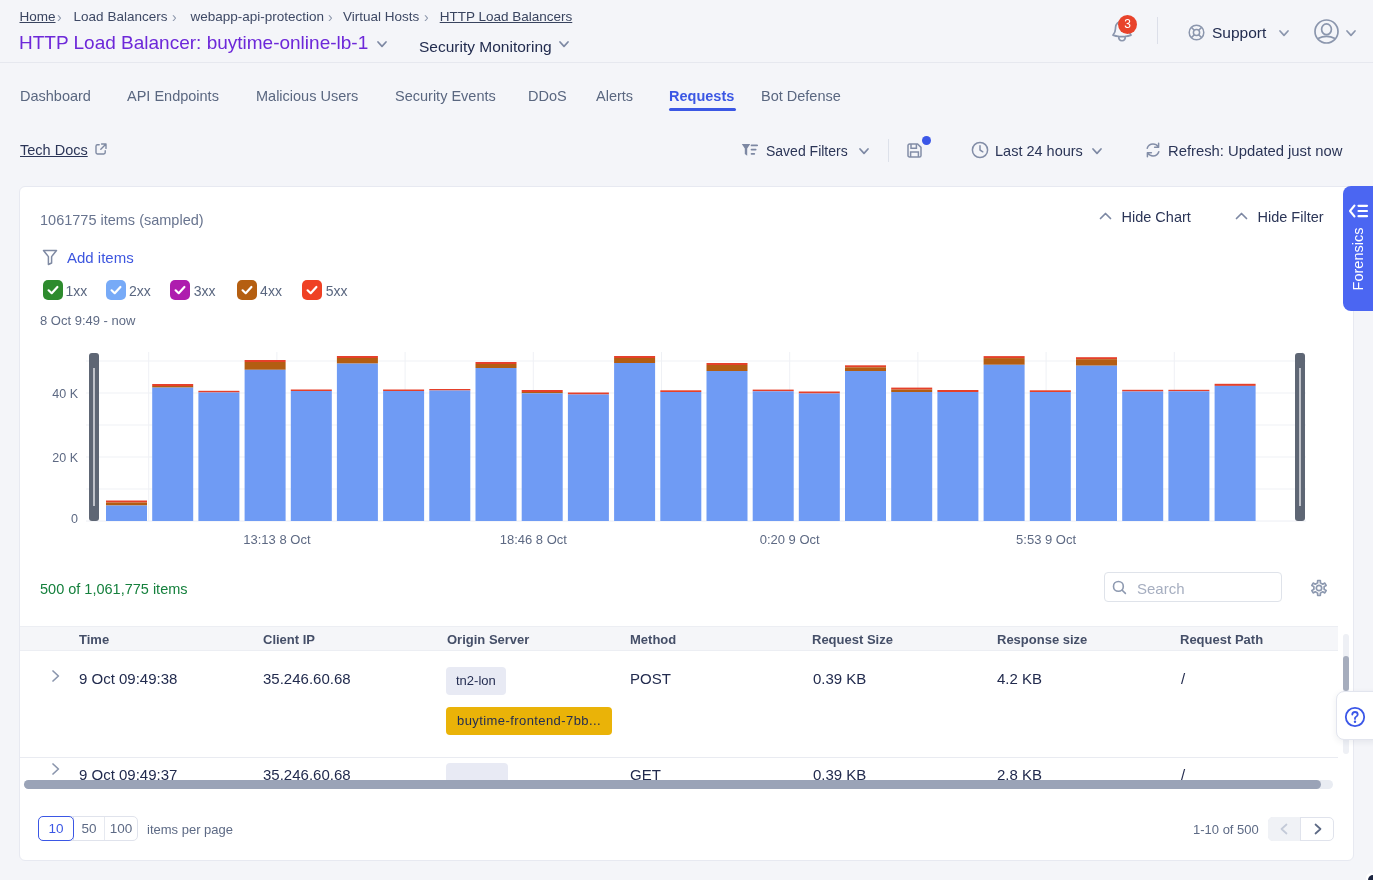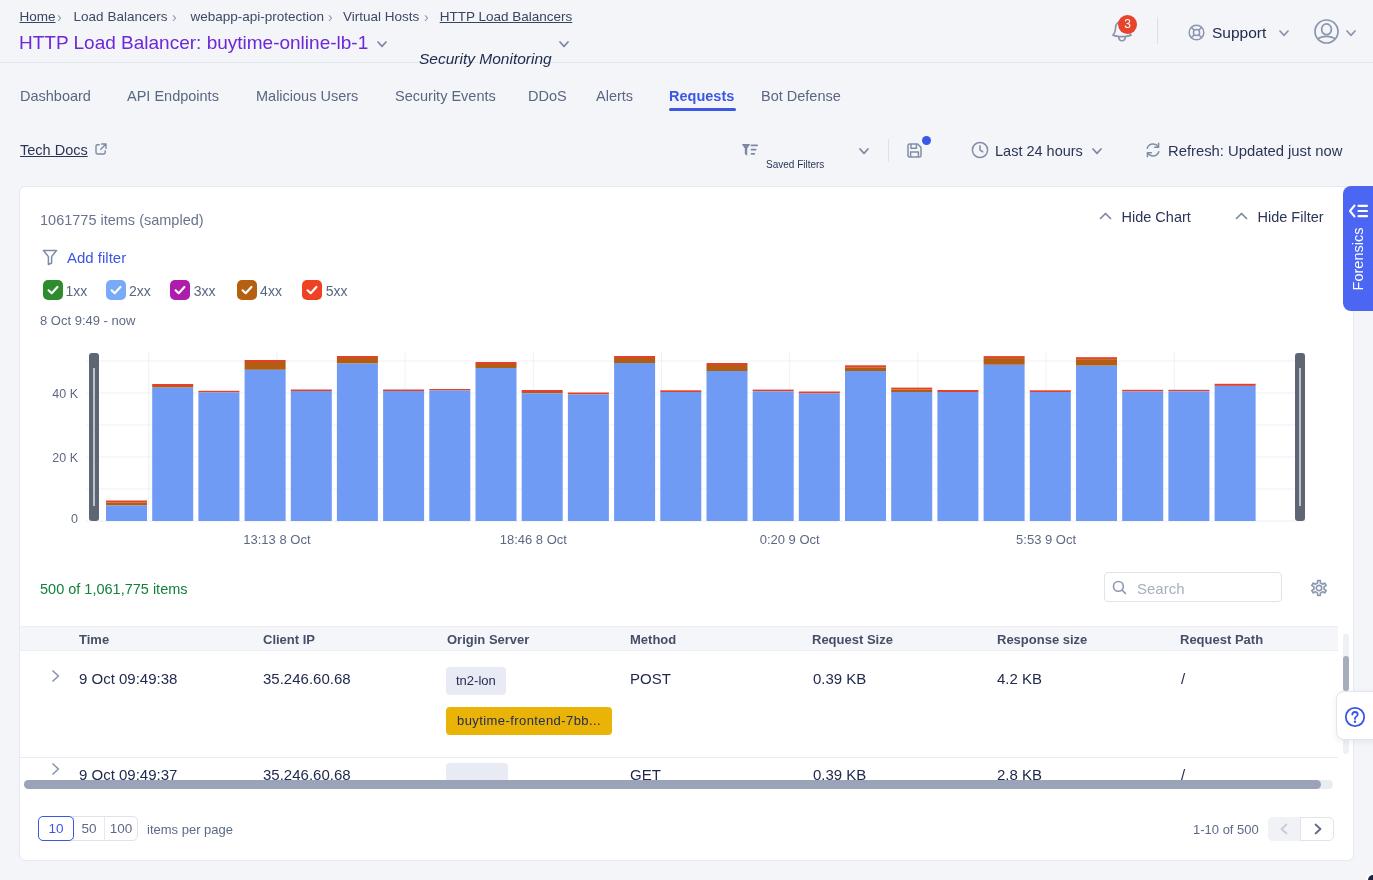--- a/index.html
+++ b/index.html
@@ -22,21 +22,21 @@
     <span class="abs" style="white-space:nowrap;left:328px;color:#8d97ac;font-size:14px;">›</span>
     <span class="abs" style="white-space:nowrap;left:343px;">Virtual Hosts</span>
     <span class="abs" style="white-space:nowrap;left:424px;color:#8d97ac;font-size:14px;">›</span>
     <span class="abs" style="white-space:nowrap;left:439.7px;text-decoration:underline;color:#39445f;">HTTP Load Balancers</span>
   </div>
 
   <div class="abs" style="left:19px;top:32px;font-size:19px;font-weight:500;color:#6d28d9;white-space:nowrap;">HTTP Load Balancer: buytime-online-lb-1</div>
   <svg class="ic abs" style="left:375px;top:37px" width="14" height="14" viewBox="0 0 14 14">
       <path d="M3 5 L7 9.4 L11 5" fill="none" stroke="#7d88a3" stroke-width="1.7" stroke-linecap="round" stroke-linejoin="round"></path>
     </svg>
-  <div class="abs" style="left:419px;top:50px;font-size:15.5px;font-weight:500;color:#222c4f;font-style:italic;">Security Monitoring</div>
+  <div class="abs" style="left:419px;top:38px;font-size:15.5px;font-weight:500;color:#222c4f;">Security Monitoring</div>
   <svg class="ic abs" style="left:557px;top:37px" width="14" height="14" viewBox="0 0 14 14">
       <path d="M3 5 L7 9.4 L11 5" fill="none" stroke="#7d88a3" stroke-width="1.7" stroke-linecap="round" stroke-linejoin="round"></path>
     </svg>
 
   <svg class="ic abs" style="left:1109px;top:18px" width="26" height="26" viewBox="0 0 24 24">
     <path d="M14.857 17.082a23.848 23.848 0 0 0 5.454-1.31A8.967 8.967 0 0 1 18 9.75V9A6 6 0 0 0 6 9v.75a8.967 8.967 0 0 1-2.312 6.022c1.733.64 3.56 1.085 5.455 1.31m5.714 0a24.255 24.255 0 0 1-5.714 0m5.714 0a3 3 0 1 1-5.714 0" fill="none" stroke="#8b96ad" stroke-width="1.6" stroke-linecap="round" stroke-linejoin="round"></path>
   </svg>
   <div class="abs" style="left:1118px;top:15px;width:19px;height:19px;border-radius:50%;background:#e8432b;color:#fff;font-size:12px;font-weight:400;text-align:center;line-height:19px;">3</div>
   <div class="abs" style="left:1157px;top:17px;width:1px;height:27px;background:#dcdfe9;"></div>
 
@@ -75,21 +75,21 @@
 <div class="abs" style="left:20px;top:142px;font-size:14.5px;font-weight:500;color:#2b3557;text-decoration:underline;">Tech Docs</div>
 <svg class="ic abs" style="left:94px;top:142px" width="14" height="14" viewBox="0 0 14 14">
   <path d="M5.2 2.8 H3.4 C2.6 2.8 2 3.4 2 4.2 V10.6 C2 11.4 2.6 12 3.4 12 H9.8 C10.6 12 11.2 11.4 11.2 10.6 V8.8" fill="none" stroke="#7f8aa3" stroke-width="1.4" stroke-linecap="round"></path>
   <path d="M7.6 2 H12 V6.4 M12 2 L6.8 7.2" fill="none" stroke="#7f8aa3" stroke-width="1.4" stroke-linecap="round" stroke-linejoin="round"></path>
 </svg>
 
 <svg class="ic abs" style="left:741px;top:142px" width="17" height="16" viewBox="0 0 17 16">
   <path d="M0.8 2 H9.2 L6.2 6.4 V13.8 L3.8 11.9 V6.4 Z" fill="#7d88a3"></path>
   <path d="M10.5 3.4 H16.2 M10.5 7.6 H14.7 M10.5 11.8 H13.3" stroke="#7d88a3" stroke-width="1.7" stroke-linecap="round"></path>
 </svg>
-<div class="abs" style="left:766px;top:143px;font-size:10px;color:#2b3557;margin-top:16px;">Saved Filters</div>
+<div class="abs" style="left:766px;top:143px;font-size:14px;color:#2b3557;">Saved Filters</div>
 <svg class="ic abs" style="left:857px;top:144px" width="14" height="14" viewBox="0 0 14 14">
     <path d="M3 5 L7 9.4 L11 5" fill="none" stroke="#7d88a3" stroke-width="1.7" stroke-linecap="round" stroke-linejoin="round"></path>
   </svg>
 <div class="abs" style="left:888px;top:139px;width:1px;height:23px;background:#dde1ea;"></div>
 <svg class="ic abs" style="left:906px;top:142px" width="17" height="17" viewBox="0 0 17 17">
   <path d="M2 3.6 C2 2.7 2.7 2 3.6 2 H11.6 L15 5.4 V13.4 C15 14.3 14.3 15 13.4 15 H3.6 C2.7 15 2 14.3 2 13.4 Z" fill="none" stroke="#828da7" stroke-width="1.5" stroke-linejoin="round"></path>
   <path d="M5 2 V6.2 H10.4 V2" fill="none" stroke="#828da7" stroke-width="1.5"></path>
   <path d="M4.6 15 V10 H12.4 V15" fill="none" stroke="#828da7" stroke-width="1.5"></path>
 </svg>
 <div class="abs" style="left:922px;top:136px;width:9px;height:9px;border-radius:50%;background:#3b57e8;"></div>
@@ -116,21 +116,21 @@
   </svg>
 <div class="abs" style="left:1121.5px;top:209px;font-size:14.5px;color:#2b3557;">Hide Chart</div>
 <svg class="ic abs" style="left:1234px;top:209px" width="15" height="15" viewBox="0 0 15 15">
     <path d="M2.5 9.5 L7.5 4.5 L12.5 9.5" fill="none" stroke="#7d88a3" stroke-width="1.7" stroke-linecap="round" stroke-linejoin="round"></path>
   </svg>
 <div class="abs" style="left:1257.5px;top:209px;font-size:14.5px;color:#2b3557;">Hide Filter</div>
 
 <svg class="ic abs" style="left:42px;top:249px" width="16" height="17" viewBox="0 0 16 17">
   <path d="M1.5 1.5 H14.5 L9.6 7.6 V14 L6.4 15.5 V7.6 Z" fill="none" stroke="#7f8aa3" stroke-width="1.5" stroke-linejoin="round"></path>
 </svg>
-<div class="abs" style="left:67px;top:249px;font-size:15px;color:#3d56df;">Add filter</div>
+<div class="abs" style="left:67px;top:249px;font-size:15px;color:#3d56df;">Add items</div>
 
 <div class="abs" style="left:42.7px;top:280px;width:20px;height:20px;border-radius:5px;background:#2e8b2e;"></div>
 <svg class="ic abs" style="left:42.7px;top:280px" width="20" height="20" viewBox="0 0 20 20">
     <path d="M5.6 10.3 L8.7 13.2 L14.4 7" fill="none" stroke="#fff" stroke-width="2.2" stroke-linecap="round" stroke-linejoin="round"></path>
   </svg>
 <div class="abs" style="left:65.4px;top:283px;font-size:14px;color:#5a6780;">1xx</div>
 <div class="abs" style="left:105.6px;top:280px;width:20px;height:20px;border-radius:5px;background:#77aaf7;"></div>
 <svg class="ic abs" style="left:105.6px;top:280px" width="20" height="20" viewBox="0 0 20 20">
     <path d="M5.6 10.3 L8.7 13.2 L14.4 7" fill="none" stroke="#fff" stroke-width="2.2" stroke-linecap="round" stroke-linejoin="round"></path>
   </svg>

